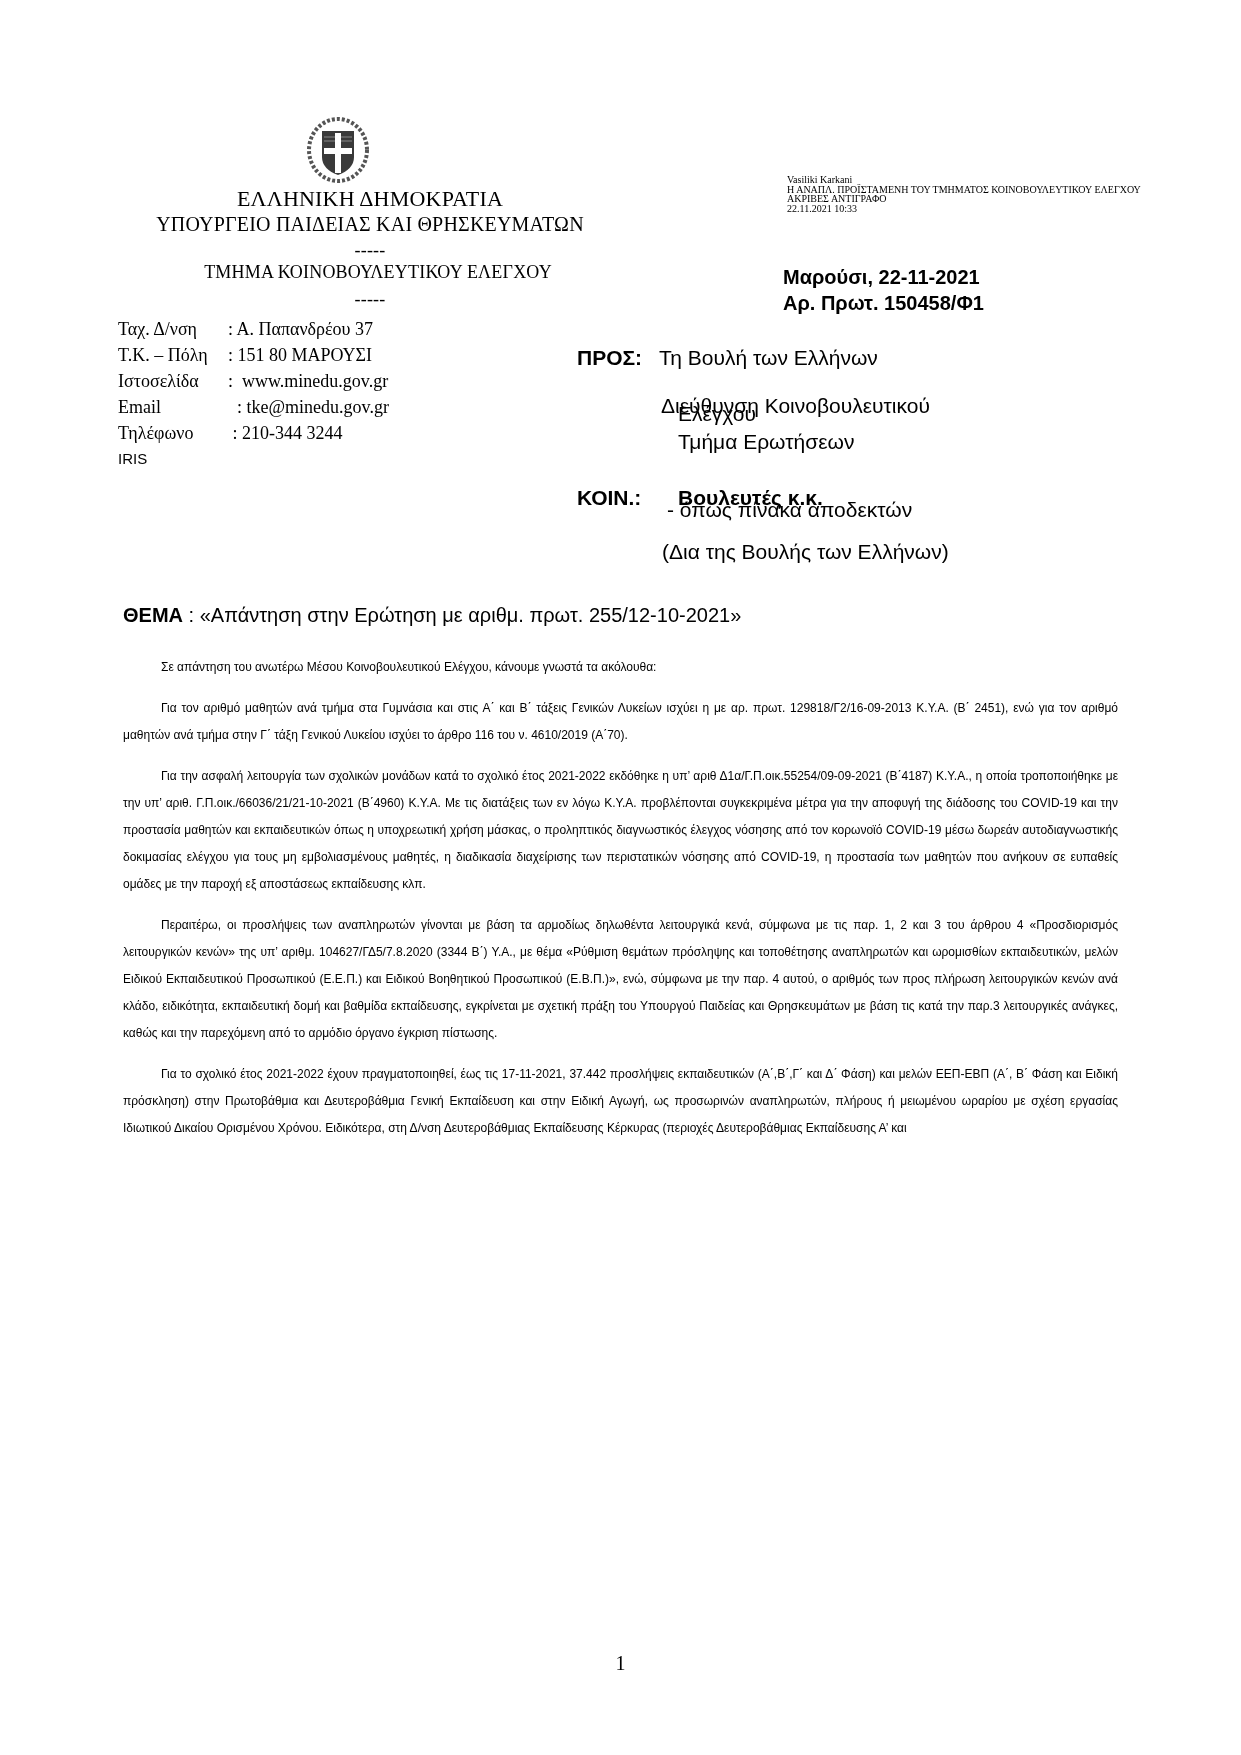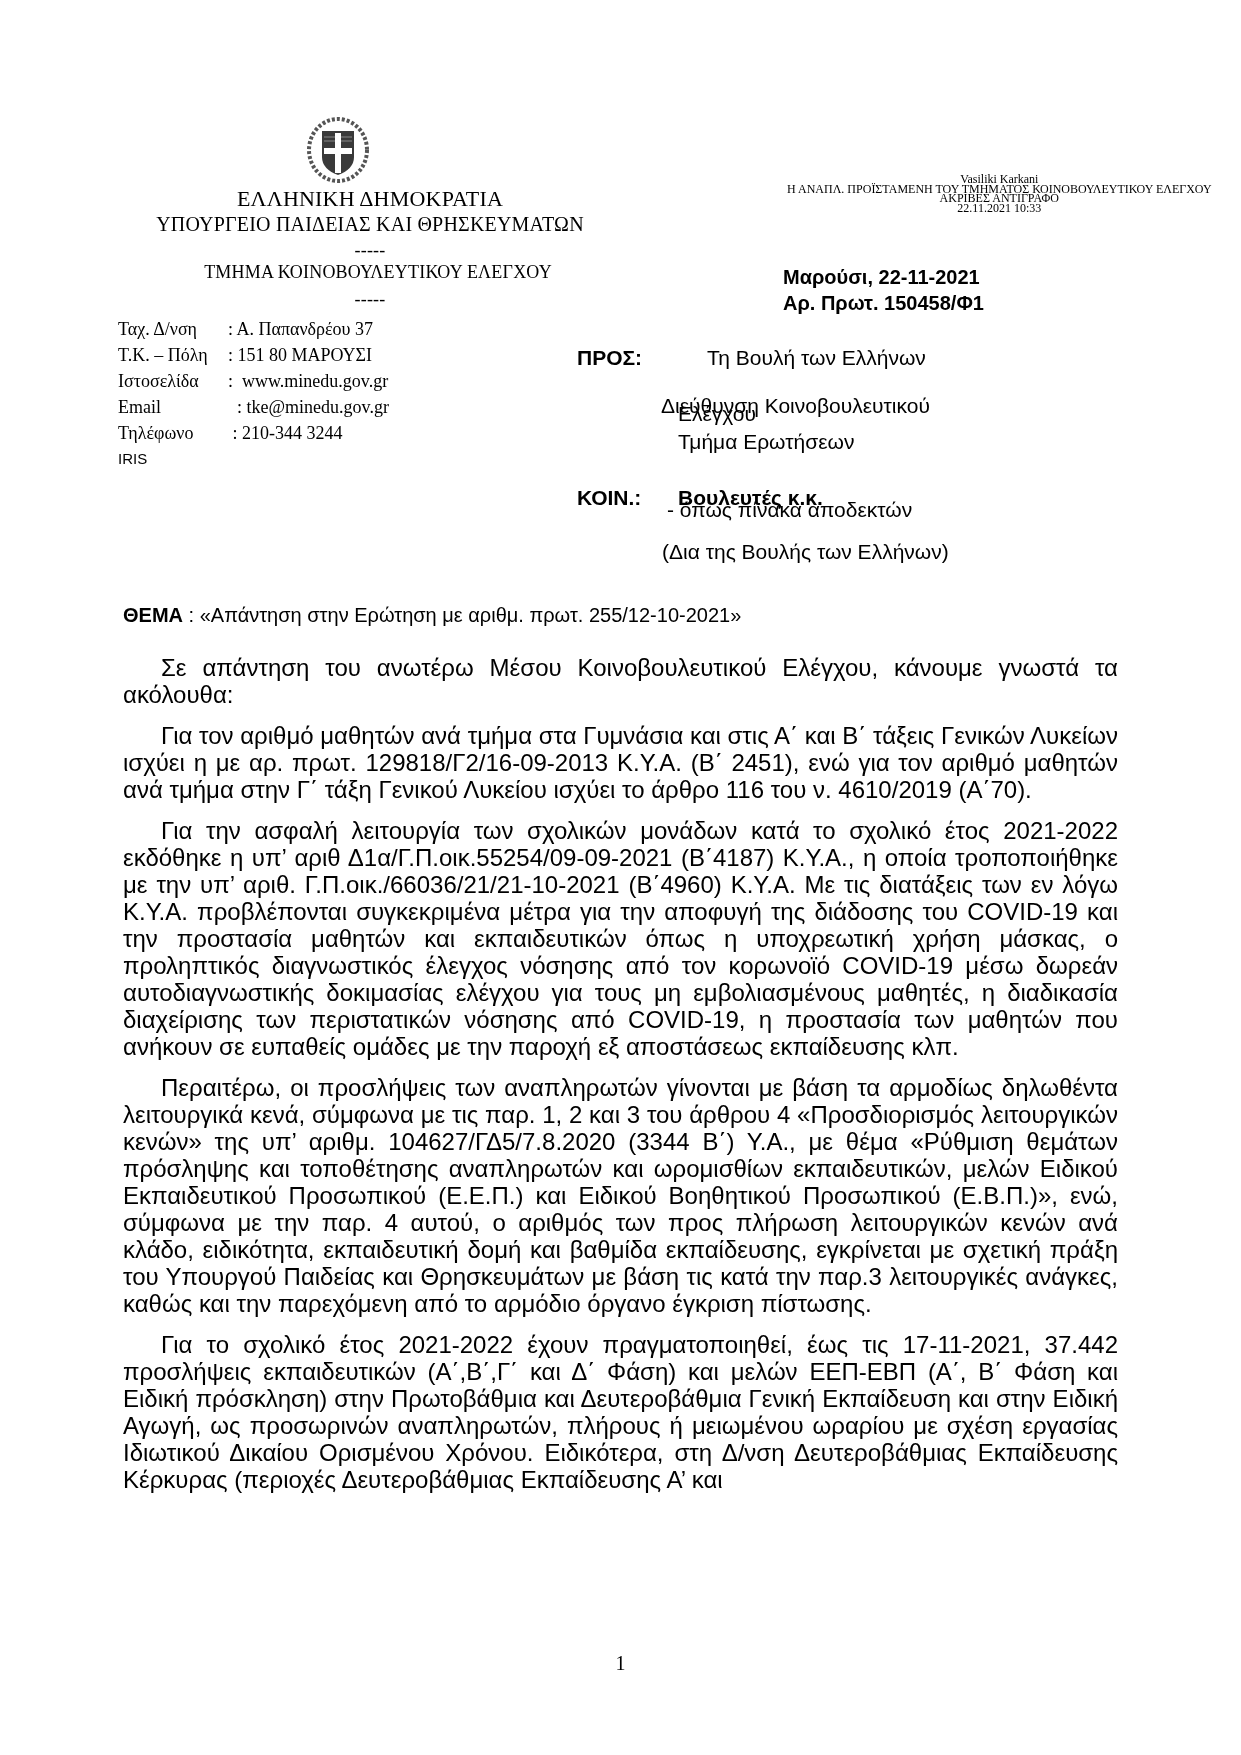--- a/index.html
+++ b/index.html
@@ -15,32 +15,32 @@
   .hdr-dash1 { top: 240px; font-size: 18px; }
   .hdr-dept { top: 262px; font-size: 18px; left: 118px; width: 520px; }
   .hdr-dash2 { top: 289px; font-size: 18px; }
 
   .contact { position: absolute; left: 118px; font-size: 18px; line-height: 26px; top: 316px; }
   .contact .row { display: flex; height: 26px; }
   .contact .lbl { width: 110px; }
   .contact .val { white-space: pre; }
   .contact .iris { font-family: "Liberation Sans", "DejaVu Sans", sans-serif; font-size: 15px; }
 
-  .sigstamp { position: absolute; left: 787px; top: 175px; font-size: 12px; line-height: 9.6px; text-align: center; }
+  .sigstamp { position: absolute; left: 787px; top: 175px; font-size: 10px; line-height: 9.6px; }
 
   .datebox { position: absolute; left: 783px; top: 264px; font-size: 20px; font-weight: bold; line-height: 26px; }
 
   .pros { position: absolute; left: 577px; top: 344px; font-size: 21px; line-height: 28px; }
   .pros .lbl { font-weight: bold; position: absolute; left: 0; top: 0; white-space: nowrap; }
   .pros .line { position: absolute; white-space: nowrap; }
 
   .subject { position: absolute; left: 123px; top: 604px; font-size: 20px; white-space: nowrap; text-align: center; }
   .subject b { font-weight: bold; }
 
-  .body { position: absolute; left: 123px; width: 995px; font-size: 24px; line-height: 27px; text-align: justify; }
+  .body { position: absolute; left: 123px; width: 995px; font-size: 12px; line-height: 27px; text-align: justify; }
   .body p { margin: 0 0 14px 0; text-indent: 38px; }
 
   .page-num { position: absolute; left: 0; width: 1241px; top: 1652px; text-align: center; font-size: 20px; }
 </style>
 </head>
 <body>
 
 <svg class="emblem" viewBox="0 0 62 66">
   <ellipse cx="31" cy="33" rx="29" ry="31" fill="none" stroke="#555" stroke-width="4" stroke-dasharray="3 2"></ellipse>
   <path d="M15 14 H47 V40 Q47 52 31 58 Q15 52 15 40 Z" fill="#3a3a3a"></path>
@@ -86,21 +86,21 @@
   <div>22.11.2021 10:33</div>
 </div>
 
 <div class="datebox sans">
   <div>Μαρούσι, 22-11-2021</div>
   <div>Αρ. Πρωτ. 150458/Φ1</div>
 </div>
 
 <div class="pros sans">
   <span class="lbl">ΠΡΟΣ:</span>
-  <span class="line" style="left:82px; top:0;margin-left:48px;">Τη Βουλή των Ελλήνων</span>
+  <span class="line" style="left:82px; top:0;">Τη Βουλή των Ελλήνων</span>
   <span class="line" style="left:84px; top:28px;margin-top:20px;">Διεύθυνση Κοινοβουλευτικού</span>
   <span class="line" style="left:101px; top:56px;">Ελέγχου</span>
   <span class="line" style="left:101px; top:84px;">Τμήμα Ερωτήσεων</span>
   <span class="lbl" style="top:140px;">ΚΟΙΝ.:</span>
   <span class="line" style="left:101px; top:140px;font-weight:bold;">Βουλευτές κ.κ.</span>
   <span class="line" style="left:90px; top:152px;">- όπως πίνακα αποδεκτών</span>
   <span class="line" style="left:85px; top:194px;">(Δια της Βουλής των Ελλήνων)</span>
 </div>
 
 <div class="subject sans">

